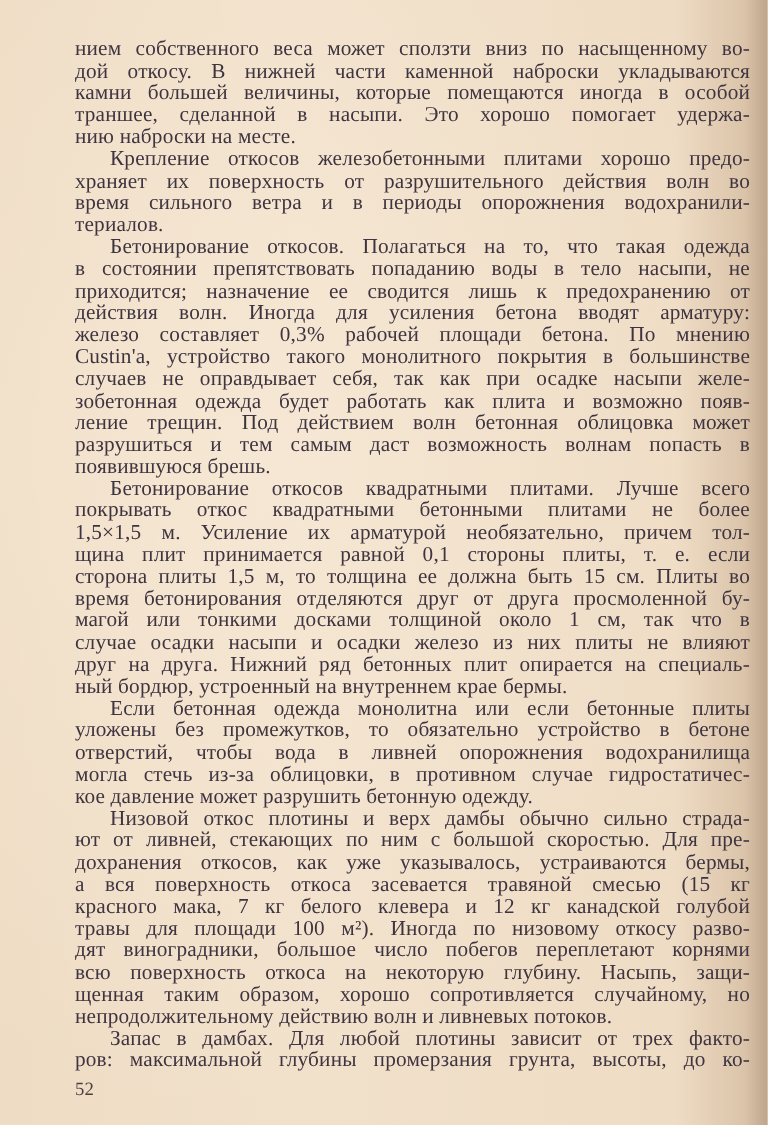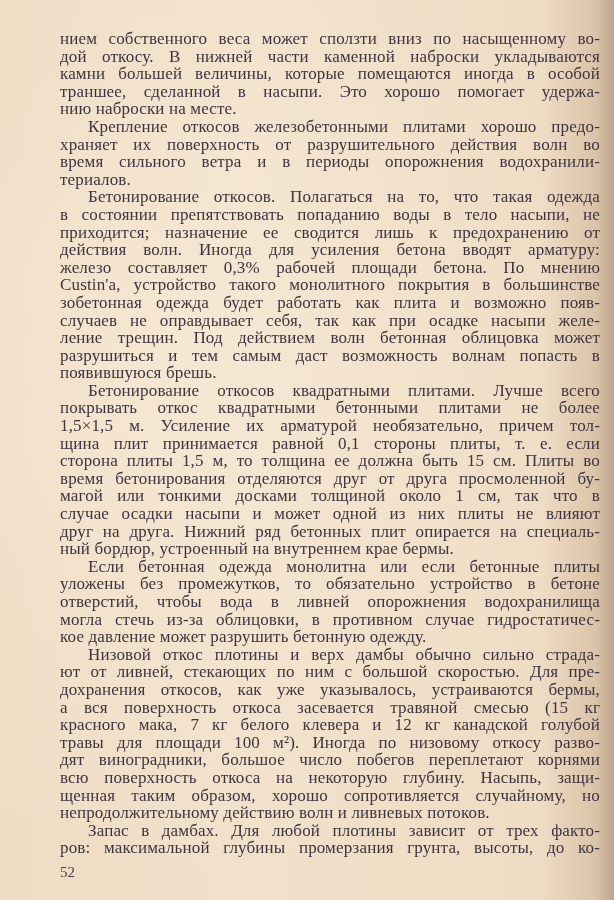--- a/index.html
+++ b/index.html
@@ -63,36 +63,36 @@
     <span class="line last">териалов.</span>
   </p>
 
   <p class="para">
     <span class="line indent">Бетонирование откосов. Полагаться на то, что такая одежда</span>
     <span class="line">в состоянии препятствовать попаданию воды в тело насыпи, не</span>
     <span class="line">приходится; назначение ее сводится лишь к предохранению от</span>
     <span class="line">действия волн. Иногда для усиления бетона вводят арматуру:</span>
     <span class="line">железо составляет 0,3% рабочей площади бетона. По мнению</span>
     <span class="line">Custin'a, устройство такого монолитного покрытия в большинстве</span>
+    <span class="line">случаев не оправдывает себя, так как при осадке насыпи желе-</span>
     <span class="line">зобетонная одежда будет работать как плита и возможно появ-</span>
-    <span class="line">случаев не оправдывает себя, так как при осадке насыпи желе-</span>
     <span class="line">ление трещин. Под действием волн бетонная облицовка может</span>
     <span class="line">разрушиться и тем самым даст возможность волнам попасть в</span>
     <span class="line last">появившуюся брешь.</span>
   </p>
 
   <p class="para">
     <span class="line indent">Бетонирование откосов квадратными плитами. Лучше всего</span>
     <span class="line">покрывать откос квадратными бетонными плитами не более</span>
     <span class="line">1,5×1,5 м. Усиление их арматурой необязательно, причем тол-</span>
     <span class="line">щина плит принимается равной 0,1 стороны плиты, т. е. если</span>
     <span class="line">сторона плиты 1,5 м, то толщина ее должна быть 15 см. Плиты во</span>
     <span class="line">время бетонирования отделяются друг от друга просмоленной бу-</span>
     <span class="line">магой или тонкими досками толщиной около 1 см, так что в</span>
-    <span class="line">случае осадки насыпи и может одной из них плиты не влияют</span>
+    <span class="line">случае осадки насыпи и осадки железо из них плиты не влияют</span>
     <span class="line">друг на друга. Нижний ряд бетонных плит опирается на специаль-</span>
     <span class="line last">ный бордюр, устроенный на внутреннем крае бермы.</span>
   </p>
 
   <p class="para">
     <span class="line indent">Если бетонная одежда монолитна или если бетонные плиты</span>
     <span class="line">уложены без промежутков, то обязательно устройство в бетоне</span>
     <span class="line">отверстий, чтобы вода в ливней опорожнения водохранилища</span>
     <span class="line">могла стечь из-за облицовки, в противном случае гидростатичес-</span>
     <span class="line last">кое давление может разрушить бетонную одежду.</span>

